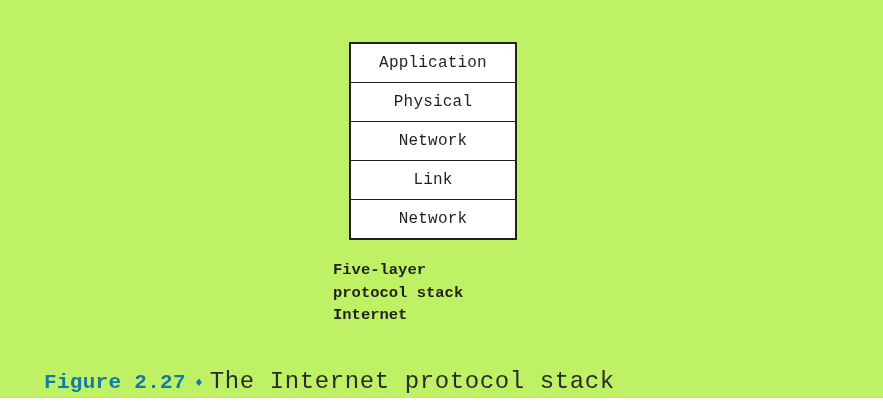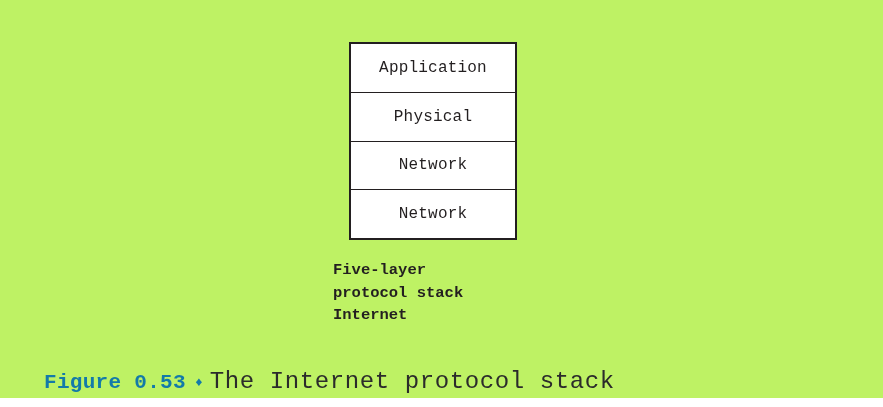--- a/index.html
+++ b/index.html
@@ -93,28 +93,29 @@
 </style>
 </head>
 <body>
 
 <div class="page">
 
   <div class="stack">
     <div class="stack-layer">Application</div>
     <div class="stack-layer">Physical</div>
     <div class="stack-layer">Network</div>
+    <div class="stack-layer">Link</div>
     <div class="stack-layer">Network</div>
   </div>
 
   <div class="stack-label">
     <div>Five-layer</div>
     <div>protocol stack</div>
     <div>Internet</div>
   </div>
 
   <div class="figure-caption">
-    <span class="figure-number">Figure 0.53</span>
+    <span class="figure-number">Figure 2.27</span>
     <span class="caption-diamond">♦</span>
     <span class="caption-text">The Internet protocol stack</span>
   </div>
 
 </div>
 
 </body></html>

